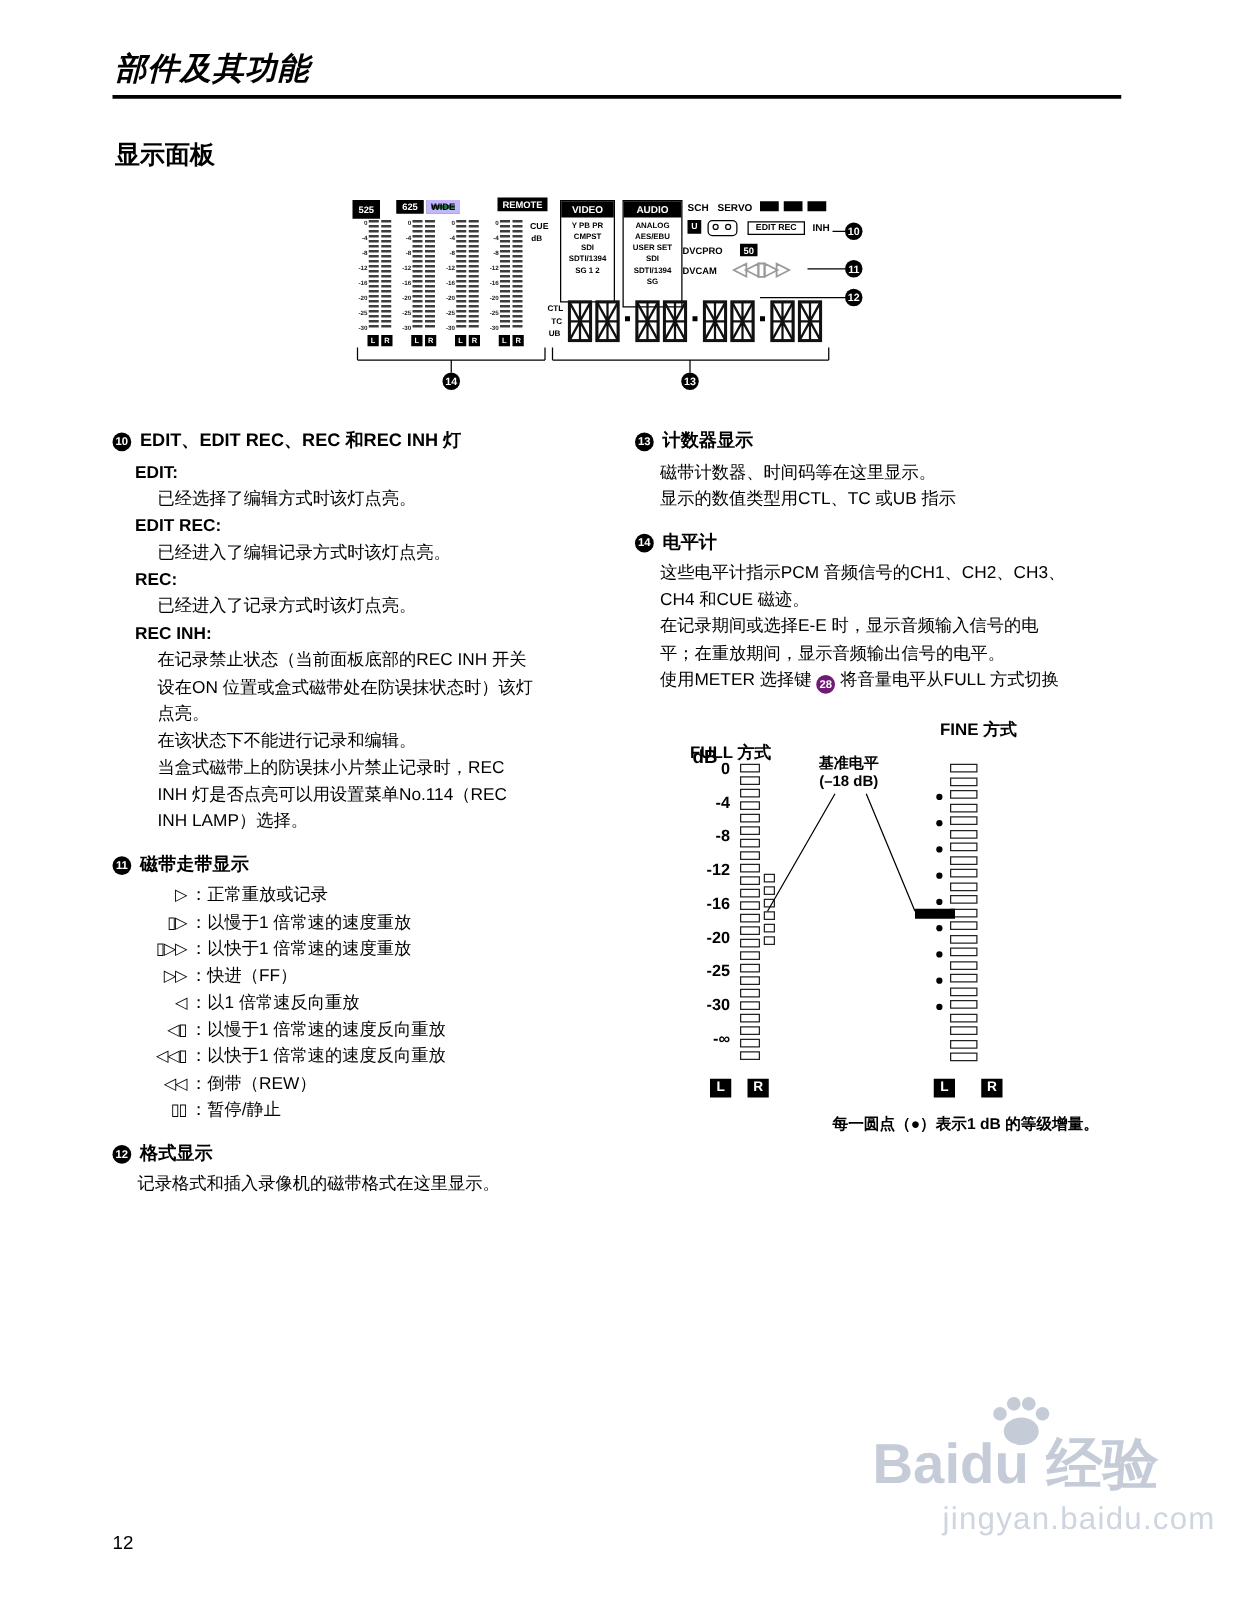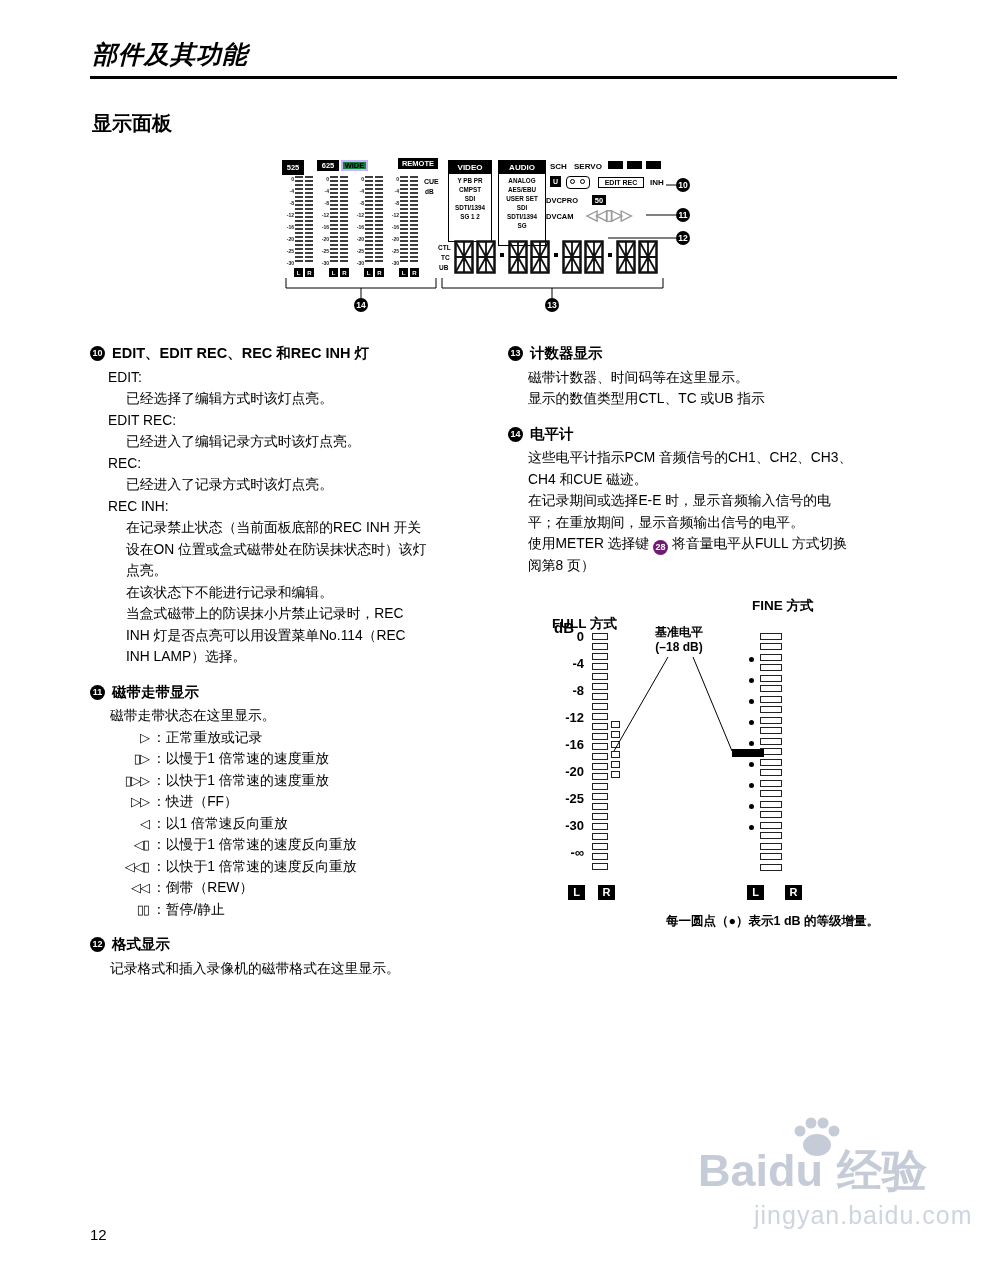--- a/index.html
+++ b/index.html
@@ -7,21 +7,21 @@
   .page *{box-sizing:border-box;}
 
   .hdr-title{position:absolute;left:92px;top:38px;font-size:25px;font-weight:bold;font-style:italic;letter-spacing:1px;}
   .hdr-rule{position:absolute;left:90px;top:76px;width:807px;height:3px;background:#000;}
   .sec-title{position:absolute;left:92px;top:110px;font-size:20px;font-weight:bold;}
 
   
   .pd{position:absolute;left:278px;top:152px;width:424px;height:172px;}
   .abs{position:absolute;}
   .tag-black{position:absolute;background:#000;color:#fff;font-size:7.5px;font-weight:bold;display:flex;align-items:center;justify-content:center;}
-  .tag-outline{position:absolute;background:#15803d;color:#000;border:2px solid #c4b5fd;font-size:7.5px;font-weight:bold;display:flex;align-items:center;justify-content:center;}
+  .tag-outline{position:absolute;background:#15803d;color:#000;border:4px solid #c4b5fd;font-size:7.5px;font-weight:bold;display:flex;align-items:center;justify-content:center;}
   .mgroup{position:absolute;display:flex;height:90px;}
   .mscale{width:12px;display:flex;flex-direction:column;justify-content:space-between;font-size:5px;font-weight:bold;text-align:right;padding-right:1px;color:#222;}
   .mbars{display:flex;gap:2px;}
   .mbar{width:8px;display:flex;flex-direction:column;gap:2px;}
   .mseg{height:2px;background:#3d3d3d;}
   .mlr{position:absolute;display:flex;gap:2px;}
   .lrbox{width:9px;height:9px;background:#000;color:#fff;font-size:6px;font-weight:bold;display:flex;align-items:center;justify-content:center;}
   .infobox{position:absolute;border:1px solid #000;background:#fff;}
   .ib-title{background:#000;color:#fff;font-size:8px;font-weight:bold;text-align:center;padding:2px 0;}
   .ib-lines{padding-top:2px;}
@@ -37,21 +37,21 @@
   .co-d{position:absolute;width:14px;height:14px;border-radius:50%;background:#000;color:#fff;font-size:8.5px;font-weight:bold;display:flex;align-items:center;justify-content:center;}
   .counter{position:absolute;display:flex;align-items:flex-start;gap:2px;}
   .cdot{width:4px;height:4px;background:#000;margin:13px 2px 0;}
   .pd-svg{position:absolute;left:0;top:0;}
 
   
   .col-left{position:absolute;left:90px;top:343px;width:402px;font-size:13.8px;line-height:21.5px;}
   .col-right{position:absolute;left:508px;top:343px;width:418px;font-size:13.8px;line-height:21.5px;}
   .item-head{display:flex;align-items:center;gap:7px;font-weight:bold;font-size:14.5px;margin-bottom:2px;}
   .co-t{flex:0 0 auto;width:15px;height:15px;border-radius:50%;background:#000;color:#fff;font-size:9px;font-weight:bold;display:flex;align-items:center;justify-content:center;}
-  .sub-label{font-weight:normal;margin-left:18px;}
+  .sub-label{font-weight:bold;margin-left:18px;}
   .sub-text{margin-left:36px;}
   .indent1{margin-left:20px;}
   .tr-row{display:flex;margin-left:8px;}
   .tr-sym{width:54px;text-align:right;padding-right:3px;font-size:13px;letter-spacing:-1px;}
   .gap1{height:14px;}
   .badge28{display:inline-flex;width:15px;height:15px;border-radius:50%;background:#701a75;color:#fff;font-size:9px;font-weight:bold;align-items:center;justify-content:center;vertical-align:-2px;margin:0 4px;}
 
   
   .ld{position:relative;height:348px;margin-top:16px;}
   .ld-label{position:absolute;font-weight:bold;font-size:13.5px;}
@@ -480,21 +480,20 @@
         <div class="sub-text">当盒式磁带上的防误抹小片禁止记录时，REC</div>
         <div class="sub-text">INH 灯是否点亮可以用设置菜单No.114（REC</div>
         <div class="sub-text">INH LAMP）选择。</div>
       </div>
 
     <div class="gap1"></div>
     <div class="item-head">
       <span class="co-t">11</span>
       <span>磁带走带显示</span>
     </div>
-    <div class="indent1">磁带走带状态在这里显示。</div>
     <div id="transport-list">
         <div class="tr-row">
           <span class="tr-sym">▷</span>
           <span class="tr-desc">：正常重放或记录</span>
         </div>
         <div class="tr-row">
           <span class="tr-sym">▯▷</span>
           <span class="tr-desc">：以慢于1 倍常速的速度重放</span>
         </div>
         <div class="tr-row">
@@ -546,21 +545,20 @@
     <div class="gap1"></div>
     <div class="item-head">
       <span class="co-t">14</span>
       <span>电平计</span>
     </div>
     <div class="indent1">这些电平计指示PCM 音频信号的CH1、CH2、CH3、</div>
     <div class="indent1">CH4 和CUE 磁迹。</div>
     <div class="indent1">在记录期间或选择E-E 时，显示音频输入信号的电</div>
     <div class="indent1">平；在重放期间，显示音频输出信号的电平。</div>
     <div class="indent1"><span>使用METER 选择键</span><span class="badge28">28</span><span>将音量电平从FULL 方式切换</span></div>
-    <div class="indent1">阅第8 页）</div>
 
     <div class="ld">
       <div class="ld-label" style="left:44px;top:20px;">FULL 方式</div>
       <div class="ld-label" style="left:244px;top:2px;">FINE 方式</div>
       <div class="ld-db">dB</div>
       <div id="ld-scale">
           <div class="ld-scale-label" style="top: 37px;">0</div>
           <div class="ld-scale-label" style="top: 64px;">-4</div>
           <div class="ld-scale-label" style="top: 91px;">-8</div>
           <div class="ld-scale-label" style="top: 118px;">-12</div>

